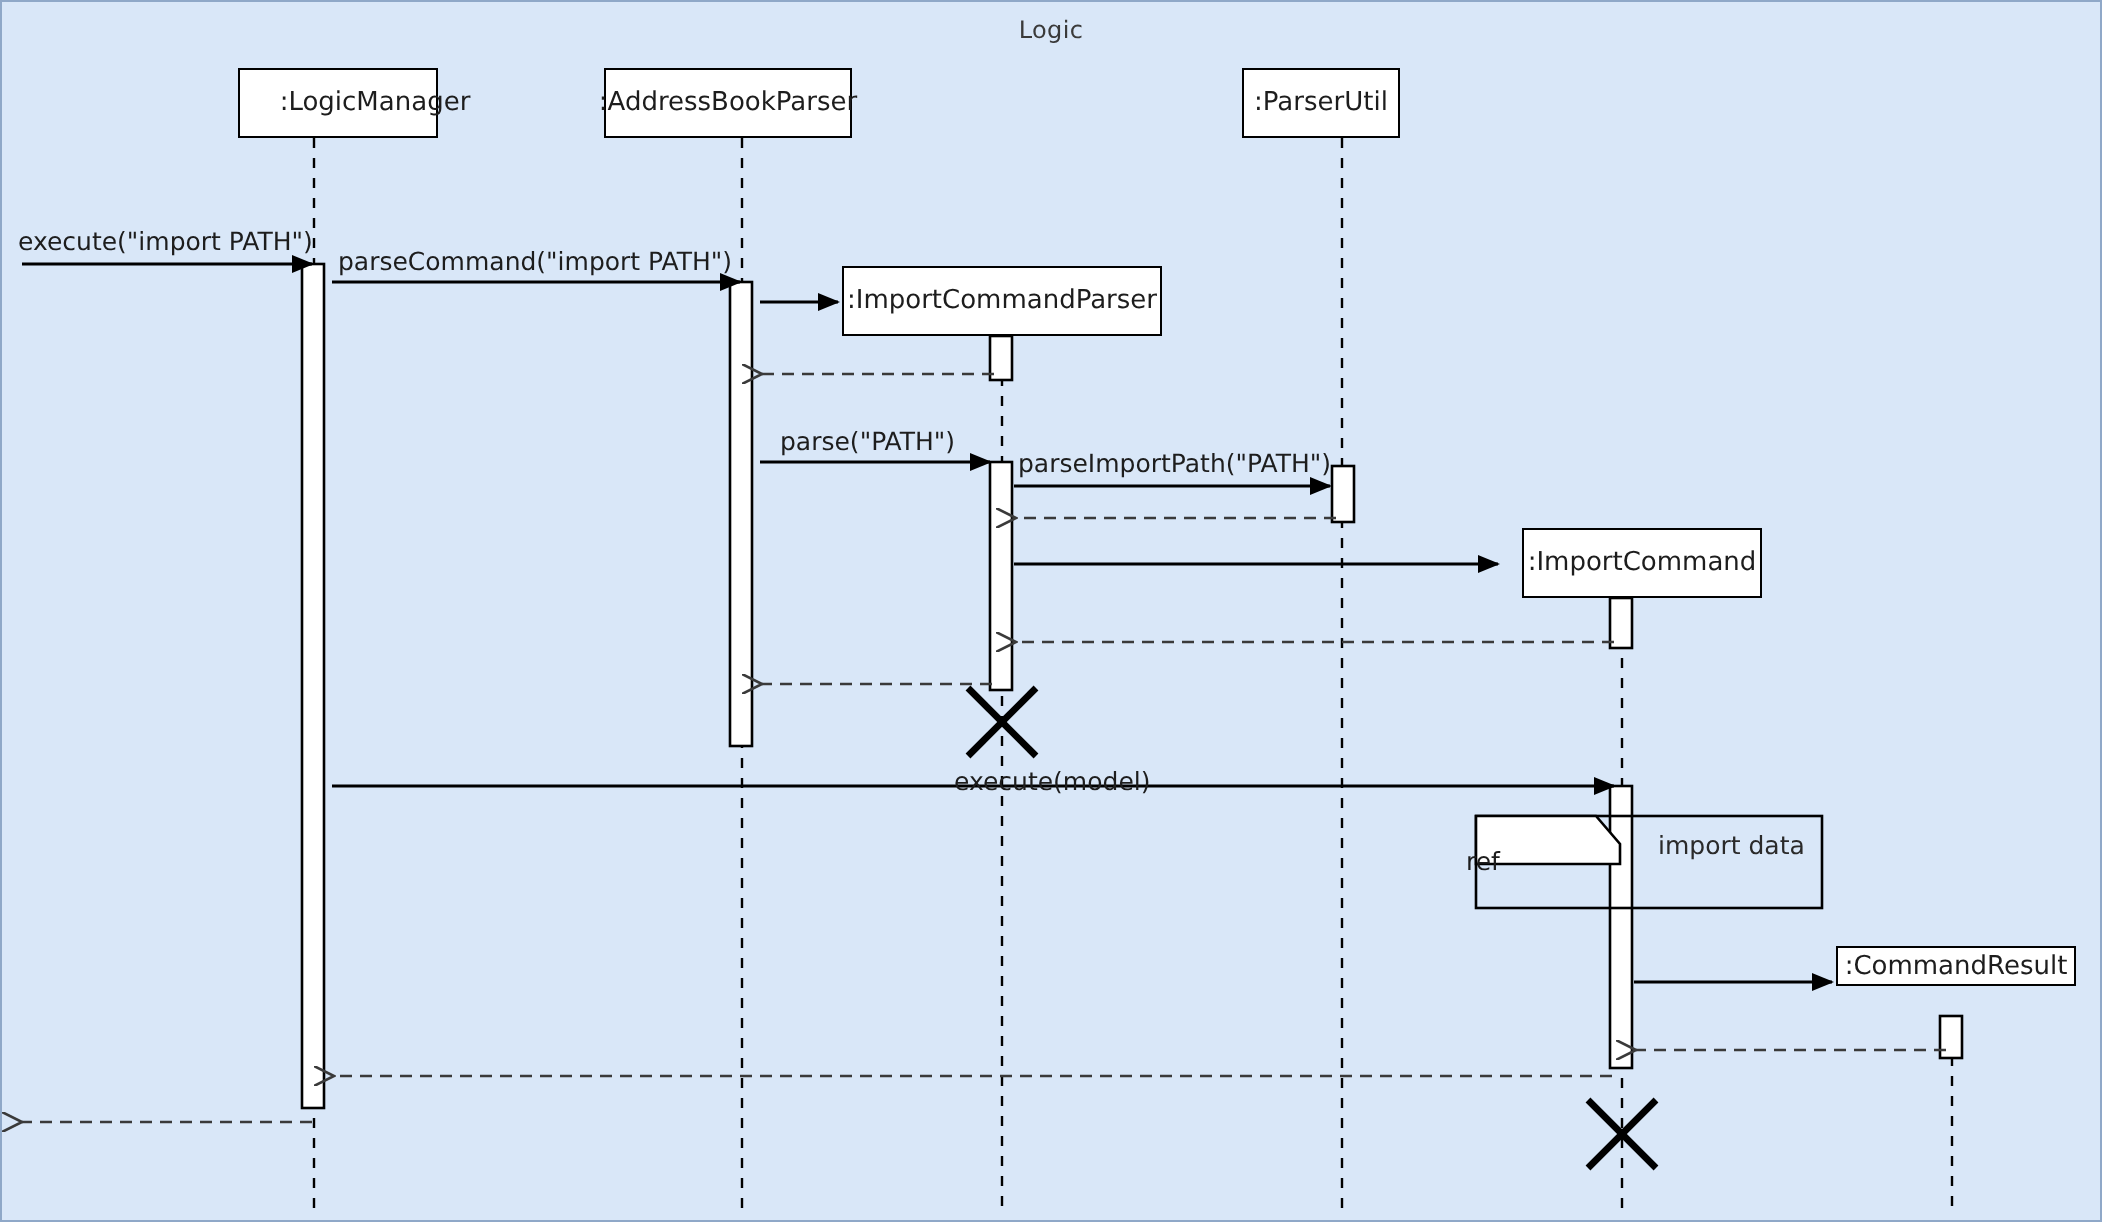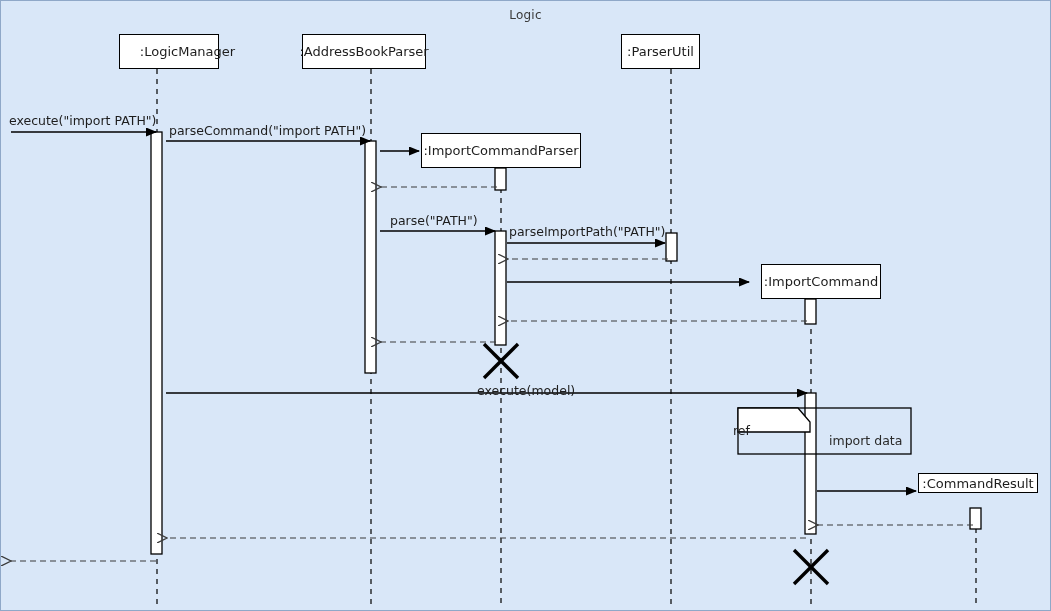--- a/index.html
+++ b/index.html
@@ -152,16 +152,16 @@
         <span>:CommandResult</span>
       </div>
     </div>
   <div id="label-layer">
       <div class="msg-label" style="left: 8px; top: 112px;">execute("import PATH")</div>
       <div class="msg-label" style="left: 168px; top: 122px;">parseCommand("import PATH")</div>
       <div class="msg-label" style="left: 389px; top: 212px;">parse("PATH")</div>
       <div class="msg-label" style="left: 508px; top: 223px;">parseImportPath("PATH")</div>
       <div class="msg-label" style="left: 436px; top: 382px; margin-left: 40px;">execute(model)</div>
       <div class="ref-tab-text" style="left: 732px; top: 422px;">ref</div>
-      <div class="frag-label" style="left: 828px; top: 432px;">import data</div>
+      <div class="frag-label" style="left: 828px; top: 414px;">import data</div>
     </div>
 
 </div>
 
 </body></html>

